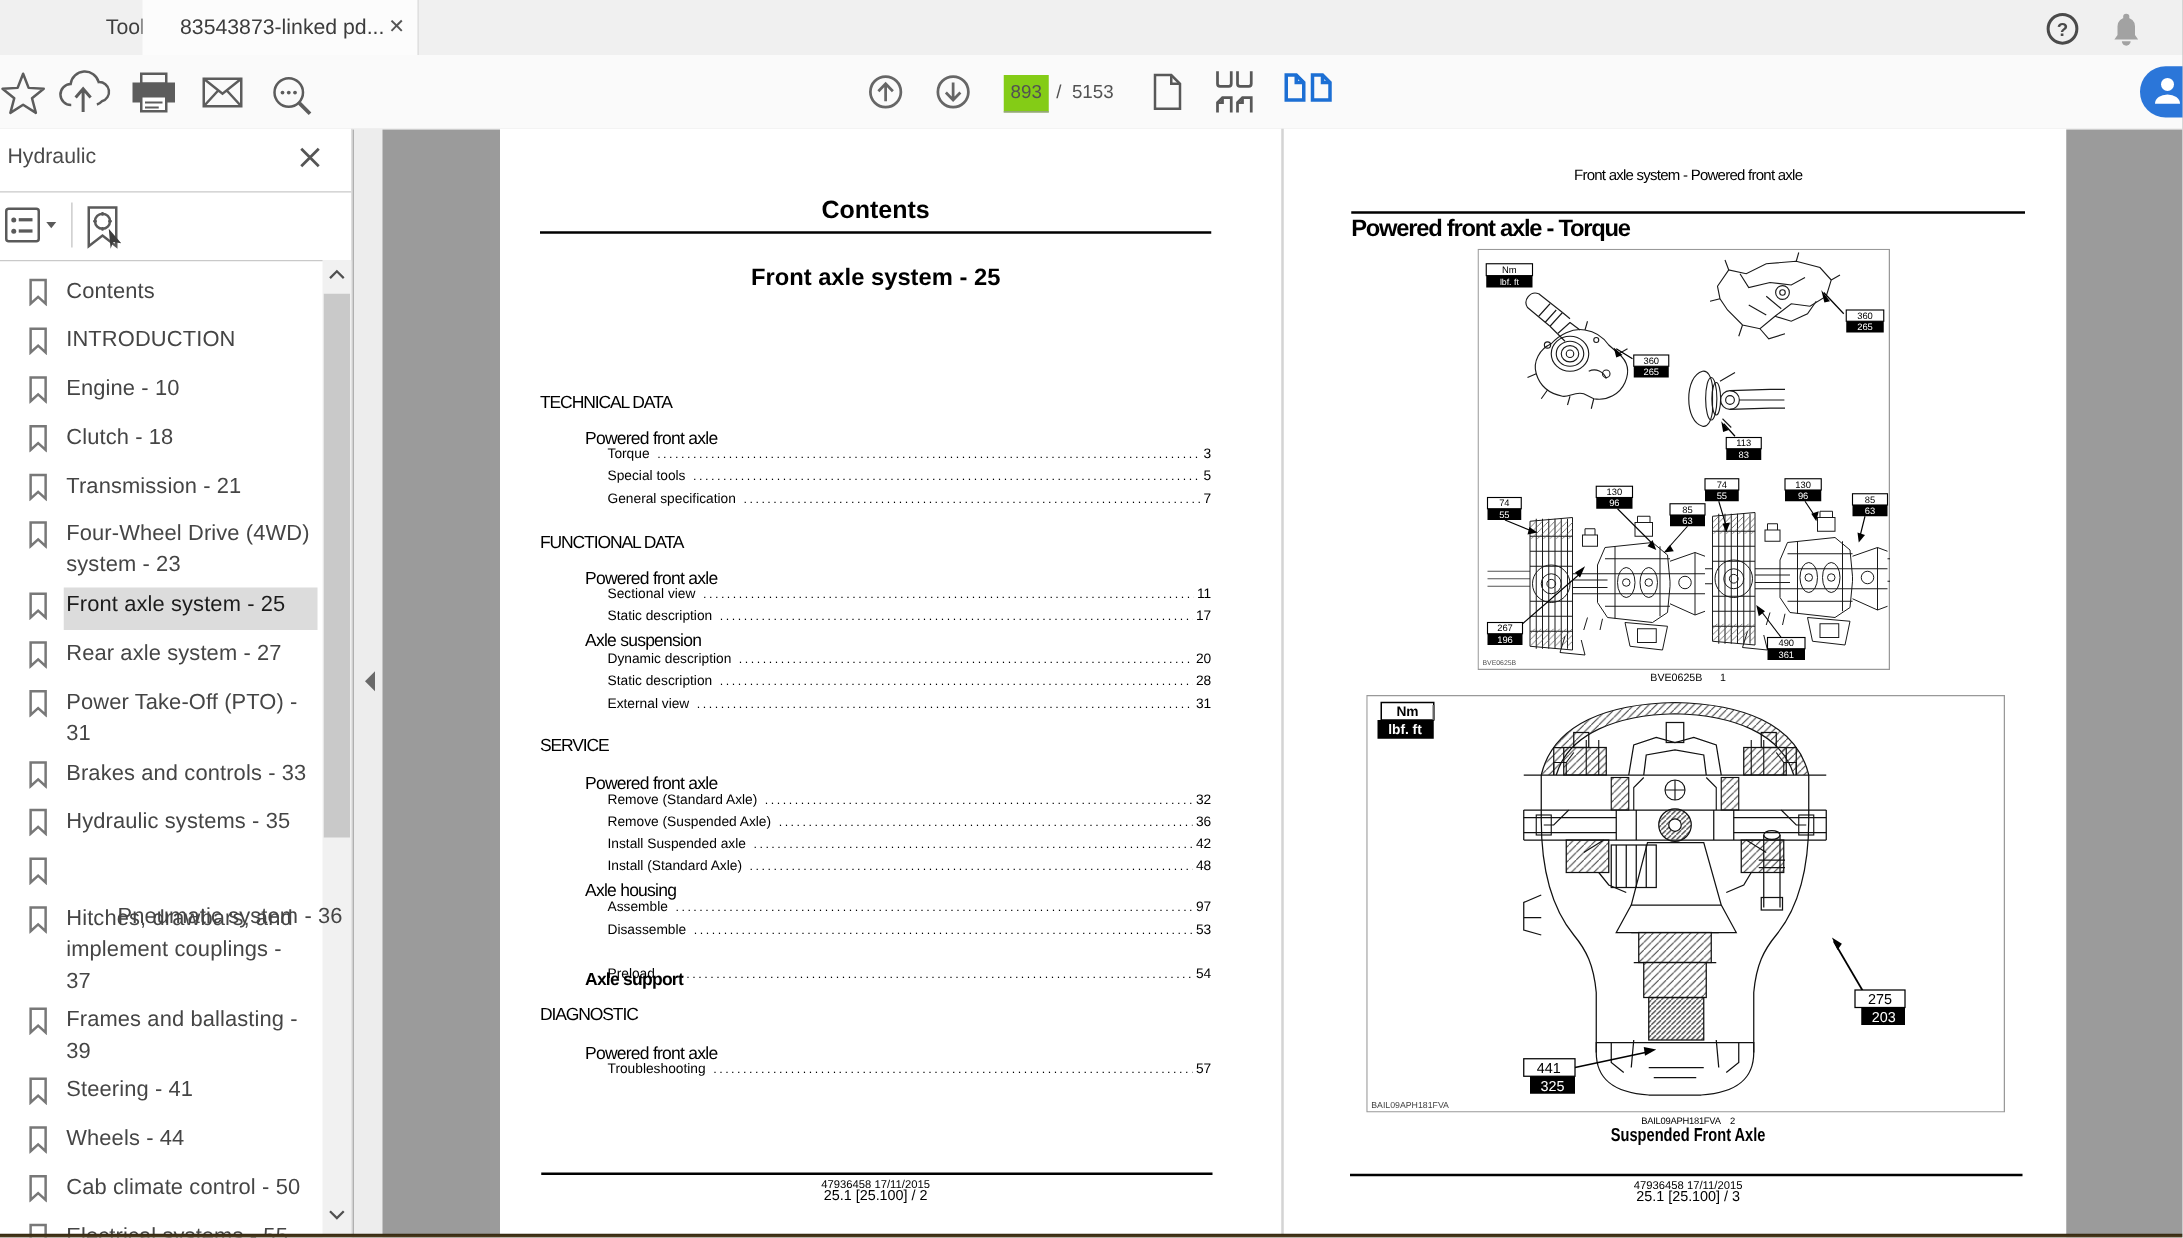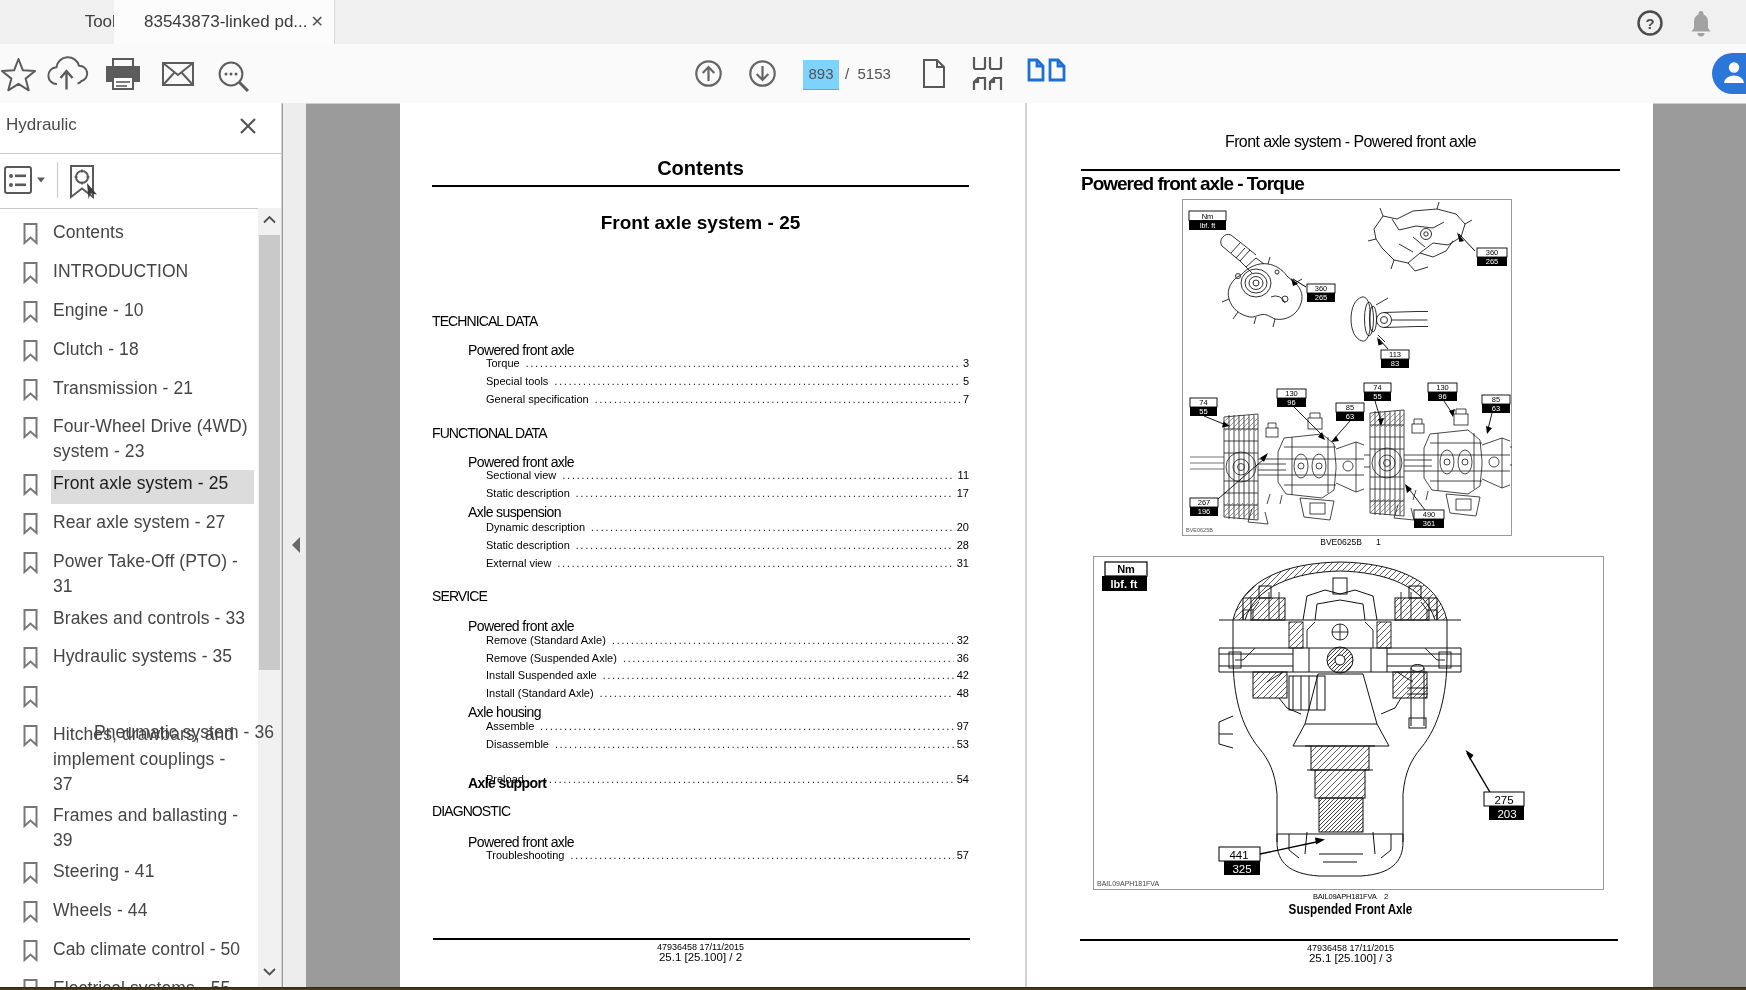--- a/index.html
+++ b/index.html
@@ -11,21 +11,21 @@
   #tabTools{left:0;top:0;width:113px;height:44px;border-right:1px solid #d8d8d8;
     color:#3e3e3e;font-size:17px;line-height:44px;text-align:center;padding-left:48px;}
   #tabDoc{left:114px;top:0;width:220px;height:44px;background:#fcfcfc;
     border-right:1px solid #d8d8d8;color:#3c3c3c;font-size:17px;line-height:44px;}
   #tabDoc span.t{position:absolute;left:30px;top:0;}
   #tabDoc span.x{position:absolute;right:10px;top:0;color:#555;font-size:16px;}
   
   #toolbar{left:0;top:44px;width:1746px;height:59px;background:#fafafa;
     border-bottom:1px solid #cdcdcd;}
   #pgnum{left:803px;top:60px;width:36px;height:29px;border-bottom:1px solid #999;
-    font-size:15px;color:#525252;text-align:center;line-height:28px;background:#7dd3fc;}
+    font-size:15px;color:#525252;text-align:center;line-height:28px;background:#84cc16;}
   #pgtotal{left:845px;top:60px;width:80px;height:29px;font-size:15px;color:#525252;line-height:28px;}
   #bluepill{left:1712px;top:53px;width:60px;height:41px;background:#2b76d9;
     border-radius:21px 0 0 21px;}
   
   #gutter{left:283px;top:103px;width:23px;height:887px;background:#ededed;}
   #spread{left:400px;top:103px;width:1253px;height:887px;background:#ffffff;}
   #pagediv{left:1025px;top:103px;width:2px;height:887px;background:#d4d4d4;}
   
   #panel{left:0;top:103px;width:281px;height:887px;background:#ffffff;
     border-right:1px solid #d4d4d4;}
@@ -337,21 +337,21 @@
       <span>Troubleshooting&nbsp;</span>
       <span class="d">....................................................................................................................................................................................................................................................................</span>
       <span class="n">57</span>
     </div>
 <div class="pc" style="left:33px;top:835px;width:537px;height:2px;background:#000;"></div>
 <div class="pc ctr" style="top:839px;font-size:9px;">47936458 17/11/2015</div>
 <div class="pc ctr" style="top:848px;font-size:11.5px;">25.1 [25.100] / 2</div>
 </div>
 
 <div class="abs" id="rpage">
-<div class="pc ctr" style="top:30px;font-size:16px;letter-spacing:-0.6px;text-align:center;">Front axle system - Powered front axle</div>
+<div class="pc ctr" style="top:30px;font-size:12px;letter-spacing:-0.6px;text-align:center;">Front axle system - Powered front axle</div>
 <div class="pc" style="left:54px;top:66px;width:539px;height:2px;background:#000;"></div>
 <div class="pc" style="left:54px;top:70px;font-size:19px;font-weight:bold;letter-spacing:-1px;">Powered front axle - Torque</div>
 <div class="pc ctr" style="top:434px;font-size:8.5px;">BVE0625B&nbsp;&nbsp;&nbsp;&nbsp;&nbsp;&nbsp;1</div>
 <div class="pc ctr" style="top:789px;font-size:7.5px;font-weight:normal;letter-spacing:-0.2px;">BAIL09APH181FVA&nbsp;&nbsp;&nbsp;&nbsp;2</div>
 <div class="pc ctr" style="top:797px;font-size:15px;font-weight:bold;transform:scaleX(0.78);">Suspended Front Axle</div>
 <div class="pc" style="left:53px;top:836px;width:538px;height:2px;background:#000;"></div>
 <div class="pc ctr" style="top:840px;font-size:9px;">47936458 17/11/2015</div>
 <div class="pc ctr" style="top:849px;font-size:11.5px;">25.1 [25.100] / 3</div>
 <svg class="pc" style="left:155px;top:96px" width="330" height="337" viewBox="0 0 330 337">
 <defs>

